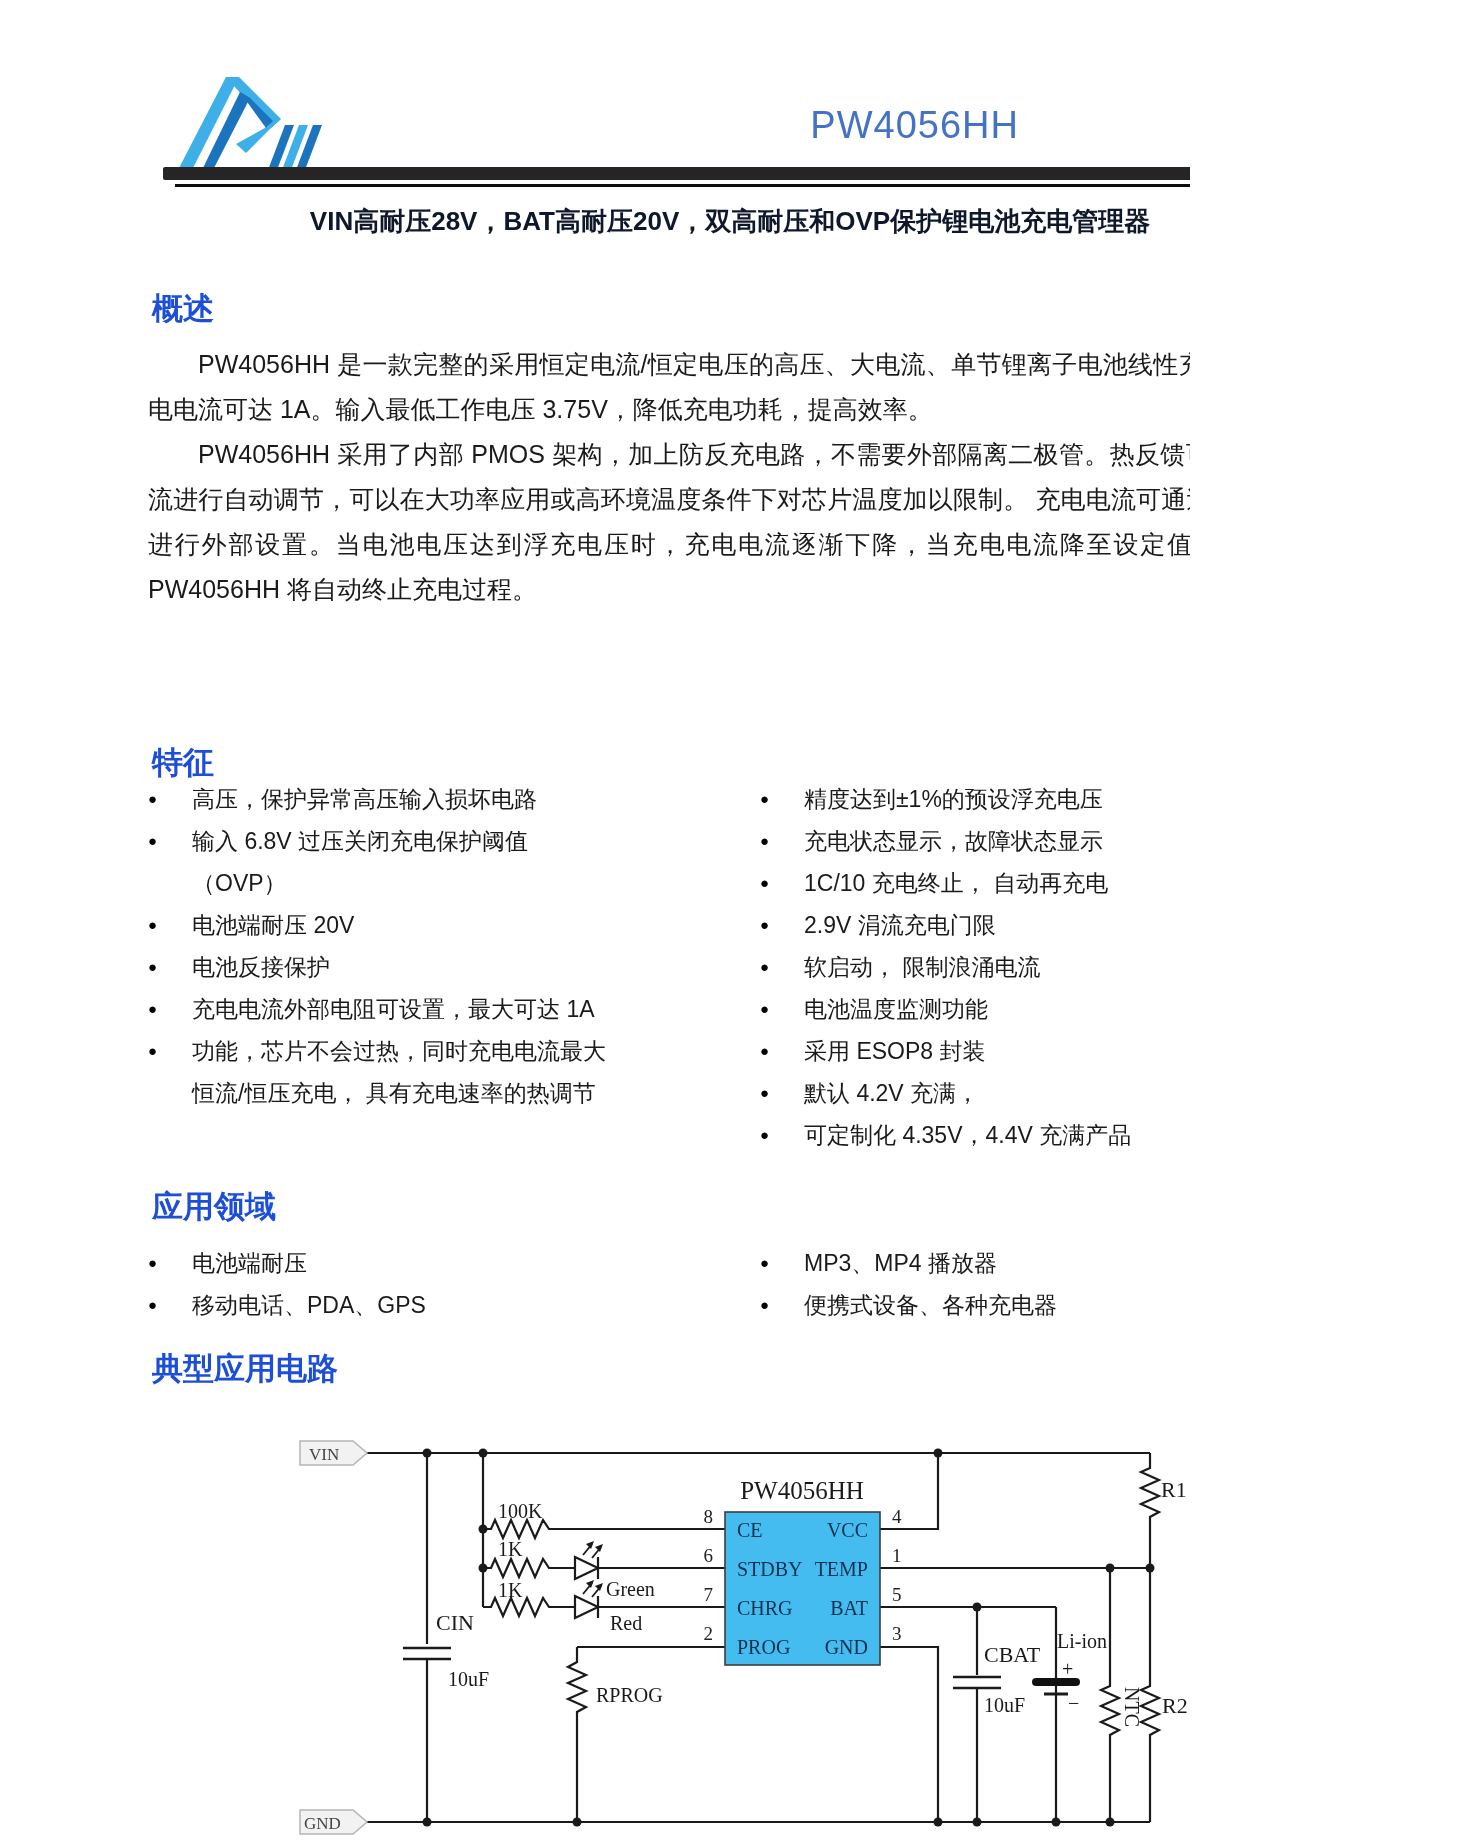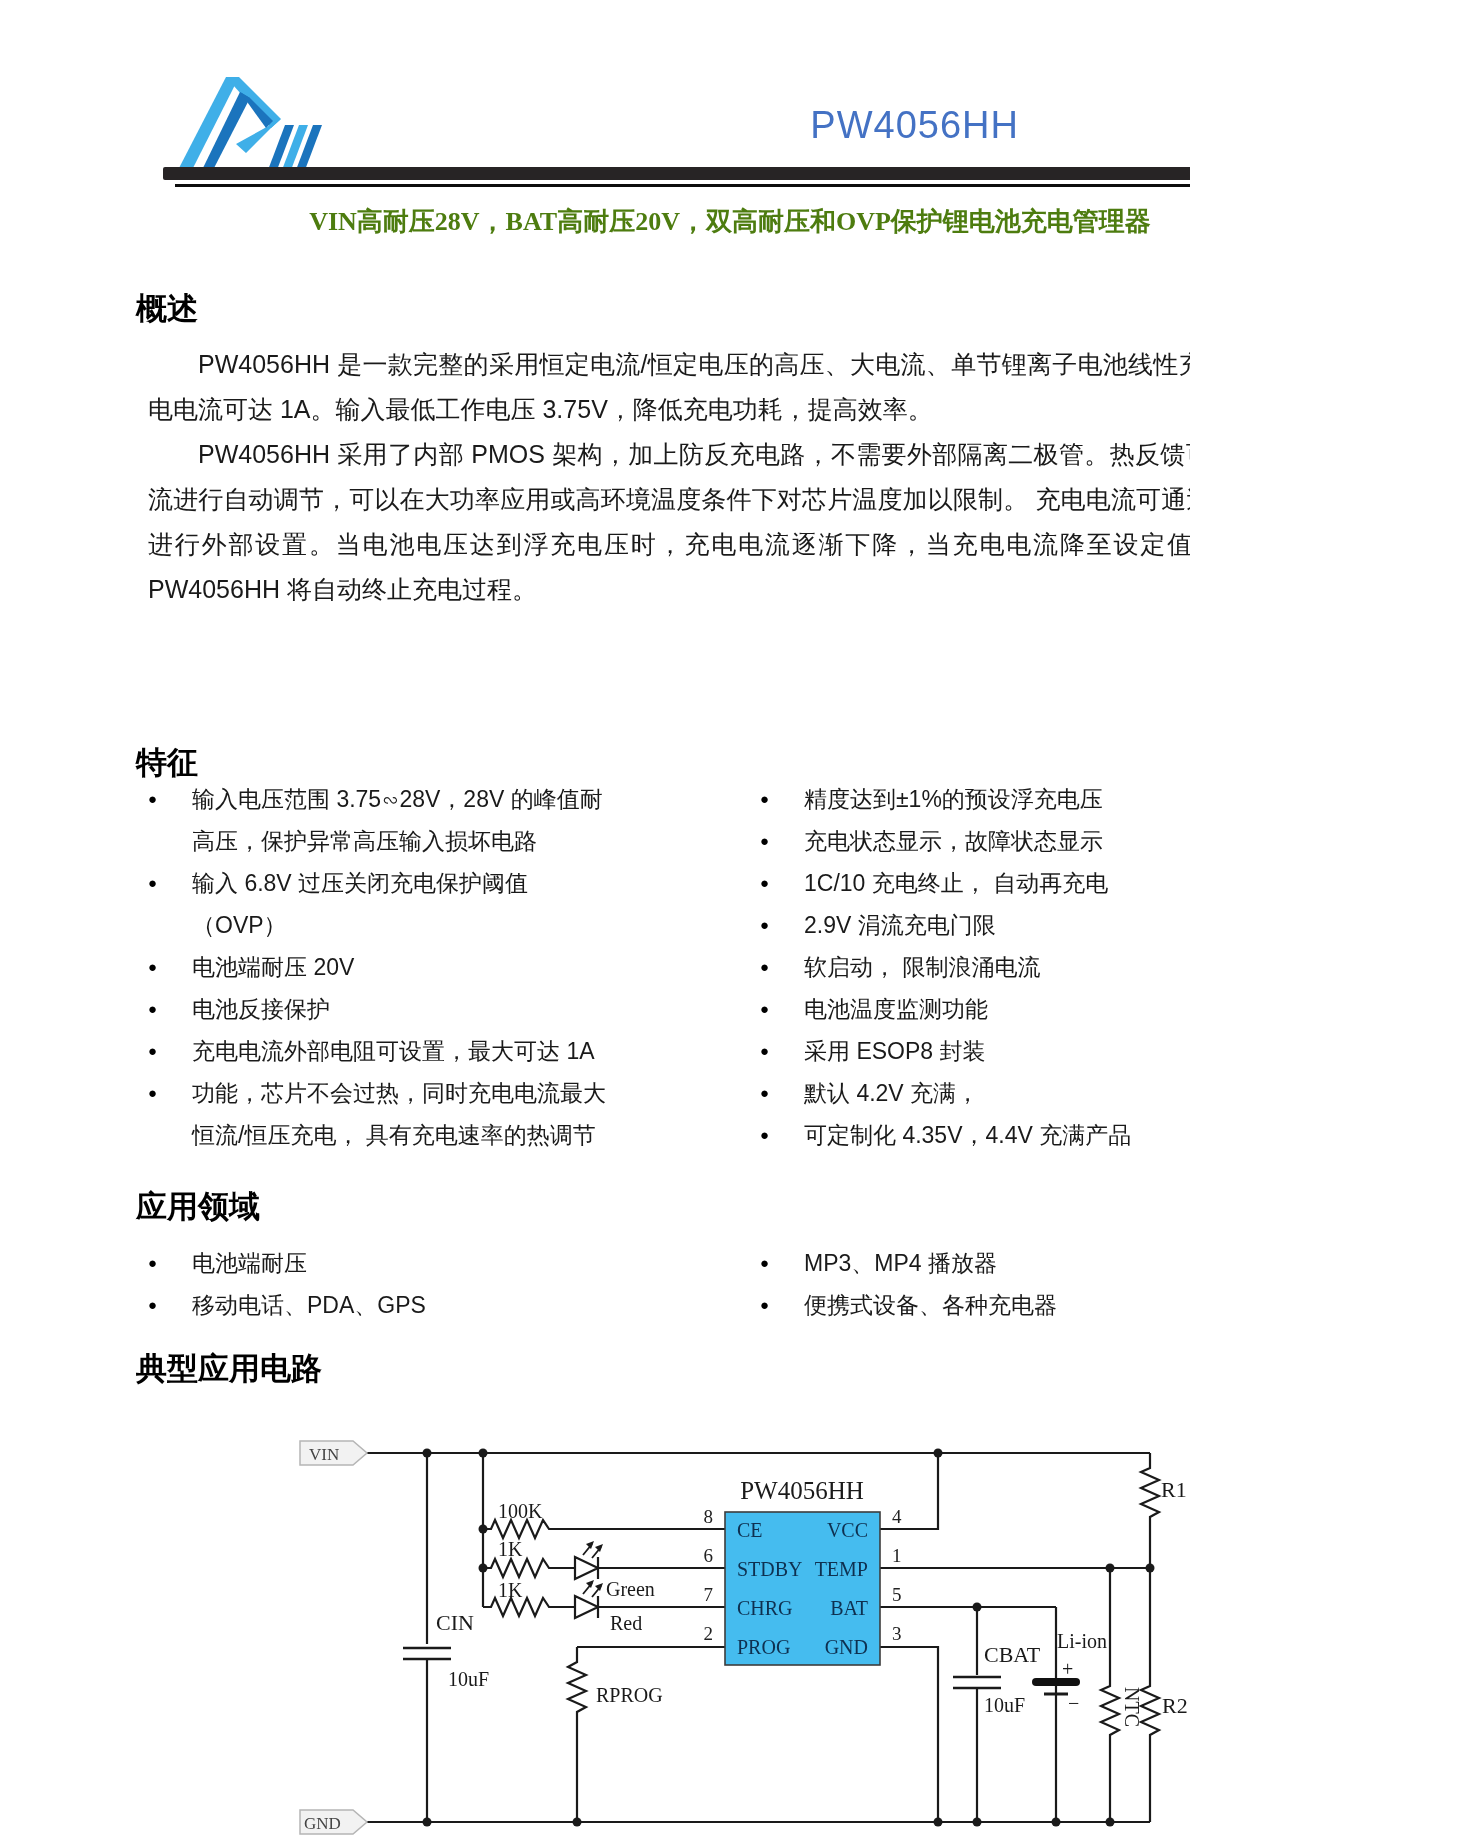--- a/index.html
+++ b/index.html
@@ -3,23 +3,23 @@
 <meta charset="utf-8">
 <style>
   html,body{margin:0;padding:0;background:#fff;}
   .page{position:relative;width:1190px;height:1841px;background:#fff;overflow:hidden;
         font-family:"Liberation Sans",sans-serif;color:#1a1a1a;}
   .abs{position:absolute;}
   
   .partnum{top:104px;right:171px;font-size:38px;font-weight:500;color:#4472C4;letter-spacing:1px;}
   .hbar{top:167px;left:163px;width:1160px;height:13px;background:#272425;border-radius:2px;}
   .hrule{top:184px;left:175px;width:1225px;height:3px;background:#0d0d0d;}
-  .doc-title{top:204px;left:148px;width:1164px;text-align:center;font-size:26px;font-weight:bold;color:#4d7c0f;font-family:Liberation Serif, serif;}
-  
-  .sec{font-size:31px;font-weight:bold;color:#000000;left:136px;}
+  .doc-title{top:204px;left:148px;width:1164px;text-align:center;font-size:26px;font-weight:bold;color:#0f172a;}
+  
+  .sec{font-size:31px;font-weight:bold;color:#1d4ed8;left:152px;}
   
   .overview{top:342px;left:148px;width:1164px;}
   .overview p{margin:0;font-size:25px;line-height:45px;text-align:justify;text-indent:2em;}
   
   .cols{left:148px;width:1170px;display:flex;}
   .col-l{width:612px;}
   .col-r{flex:1;}
   ul.blist{list-style:none;margin:0;padding:0;}
   ul.blist li{display:flex;font-size:23px;line-height:42px;}
   .dot{width:44px;flex:none;font-size:15px;color:#000;}
@@ -65,21 +65,20 @@
     <p>PW4056HH 采用了内部 PMOS 架构，加上防反充电路，不需要外部隔离二极管。热反馈可对充电电流进行自动调节，可以在大功率应用或高环境温度条件下对芯片温度加以限制。 充电电流可通过一个电阻进行外部设置。当电池电压达到浮充电压时，充电电流逐渐下降，当充电电流降至设定值 1/10 时，PW4056HH 将自动终止充电过程。</p>
   </div>
 
   <div class="abs sec" style="top:718px;margin-top:24px;">特征</div>
   <div class="abs cols" style="top:778px;">
     <div class="col-l">
       <ul class="blist">
         <li>
           <span class="dot">●</span>
           <div class="ftxt">
-            <div>输入电压范围 3.75∽28V，28V 的峰值耐</div>
             <div>高压，保护异常高压输入损坏电路</div>
           </div>
         </li>
         <li>
           <span class="dot">●</span>
           <div class="ftxt">
             <div>输入 6.8V 过压关闭充电保护阈值</div>
             <div>（OVP）</div>
           </div>
         </li>

